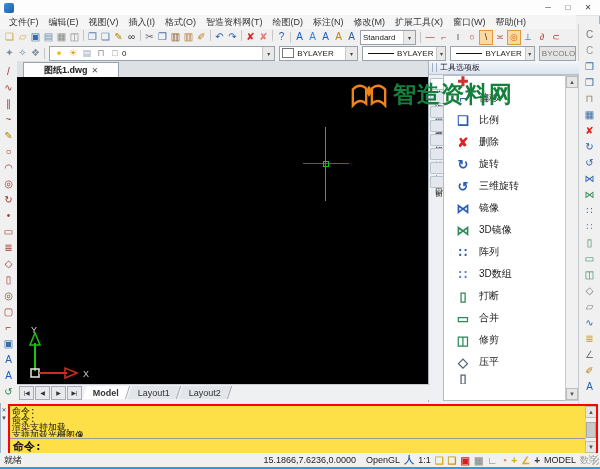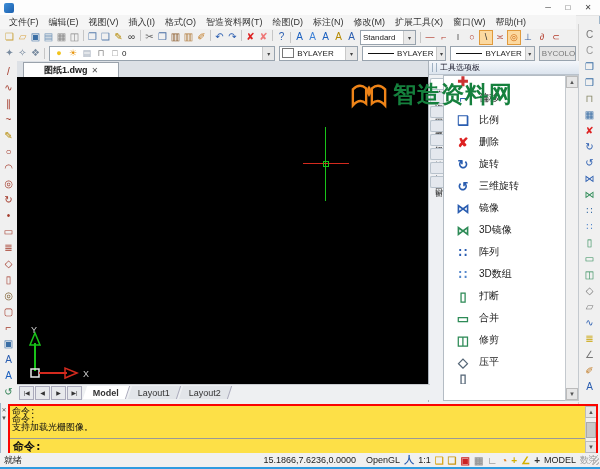--- a/index.html
+++ b/index.html
@@ -601,20 +601,21 @@
 </div>
 
 <div class="abs cmdgutter">
   <span>✕</span>
   <span>▼</span>
 </div>
 <div class="abs cmdbox">
   <div class="cmdhist">
       <span class="cline"><span class="lb">命令:</span></span>
       <span class="cline"><span class="lb">命令:</span></span>
+      <span class="cline"><span class="lb">渲染支持加载。</span></span>
       <span class="cline"><span class="lb">支持加载光栅图像。</span></span>
     </div>
   <div class="cmdsep"></div>
   <div class="cmdprompt">命令:</div>
   <div class="cmdscroll">
     <span class="sbtn">▲</span>
     <span class="cthumb"></span>
     <span class="sbtn">▼</span>
   </div>
 </div>

